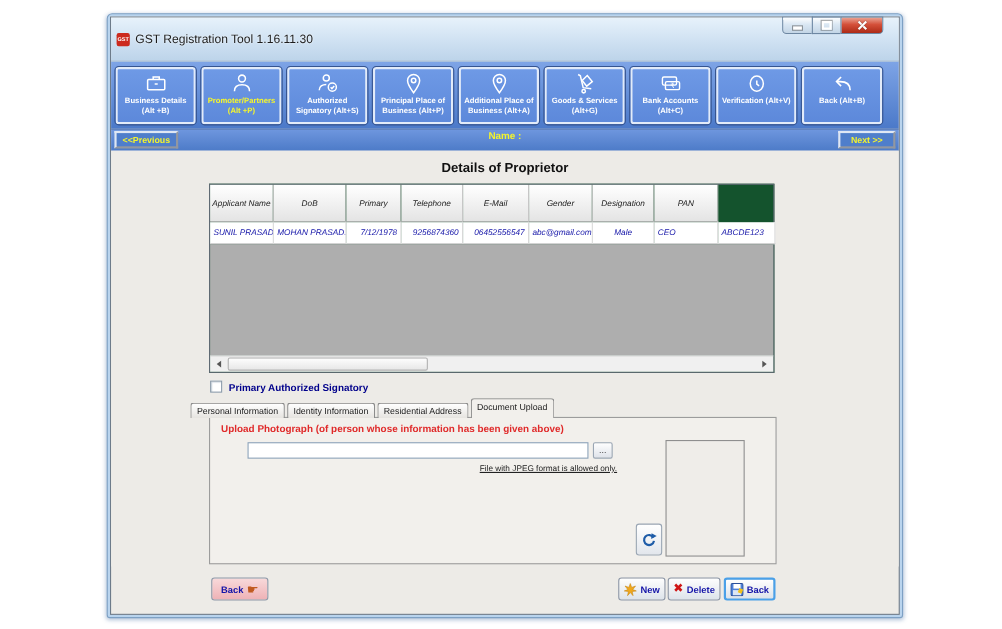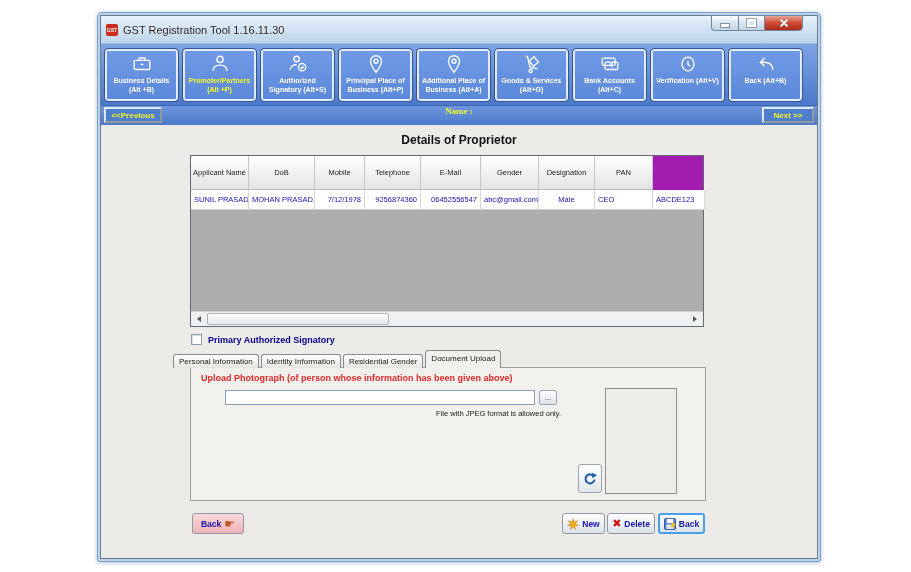--- a/index.html
+++ b/index.html
@@ -6,21 +6,21 @@
   *{box-sizing:border-box;font-family:"Liberation Sans","DejaVu Sans",sans-serif;}
   #screen{position:relative;width:911px;height:572px;background:#fff;overflow:hidden;}
 
   
   #win{position:absolute;left:97px;top:12px;width:724px;height:550px;
        background:#b9d4ee;border:1px solid #7da0c4;border-radius:5px 5px 3px 3px;
        box-shadow:0 1px 4px rgba(80,120,170,.45);padding:2px;}
   #win-inner{position:relative;width:718px;height:544px;background:#edebe7;border:1px solid #6d7b8a;}
 
   
-  #titlebar{position:relative;height:28px;background:linear-gradient(#e7f2fb,#cfe1f2 55%,#bdd4ea);
+  #titlebar{position:relative;height:40px;background:linear-gradient(#e7f2fb,#cfe1f2 55%,#bdd4ea);
             border-bottom:1px solid #9cb8d4;display:flex;align-items:center;padding-left:5px;}
   #app-icon{width:12px;height:12px;background:#cc2a1e;border-radius:2px;color:#fff;
             font-size:5px;font-weight:bold;display:flex;align-items:center;justify-content:center;margin-right:5px;}
   #title-text{font-size:11px;color:#1c1c1c;text-shadow:0 0 2px #fff;}
   #win-controls{position:absolute;top:-1px;right:14px;display:flex;}
   .wc{height:16px;border:1px solid #6d87a2;display:flex;align-items:center;justify-content:center;
       background:linear-gradient(#fdfeff,#dae7f3 45%,#c3d5e6);}
   .wc.min{width:27px;border-radius:0 0 0 4px;border-right:none;}
   .wc.max{width:26px;border-right:none;}
   .wc.close{width:39px;border-radius:0 0 4px 0;background:linear-gradient(#eba494,#d4503a 45%,#ad2a16);}
@@ -43,30 +43,30 @@
   .tbtn.active .tb-label{color:#f6f62c;}
 
   
   #navbar{position:relative;height:19px;background:linear-gradient(#6e96de,#4d7bc8);
           display:flex;justify-content:center;}
   .navbtn{position:absolute;top:1px;height:16px;background:#4f7ecb;border:2px outset #dfe7f4;
           color:#f4f42c;font-size:8px;font-weight:bold;display:flex;align-items:center;
           justify-content:center;padding:0 6px;cursor:pointer;}
   #btn-prev{left:3px;width:58px;}
   #btn-next{right:3px;width:52px;}
-  #name-label{color:#f4f42c;font-size:9px;font-weight:bold;font-family:Liberation Serif, serif;}
+  #name-label{color:#f4f42c;font-size:9px;font-weight:bold;}
 
   
   #content{position:relative;height:378px;background:#edebe7;}
   #heading{position:absolute;top:8px;left:0;width:100%;text-align:center;
            font-size:12px;font-weight:bold;color:#111;}
 
   
   #grid{position:absolute;left:89px;top:30px;width:514px;height:172px;border:1px solid #5f6a73;
-        background:#a21caf;display:flex;flex-direction:column;}
+        background:#14532d;display:flex;flex-direction:column;font-style:italic;}
   .grid-row{display:grid;grid-template-columns:58px 66px 50px 56px 60px 58px 56px 58px 52px;}
   .hcell{background:linear-gradient(#ffffff,#e4e4e4);border-right:1px solid #c6c6c6;border-bottom:1px solid #b8b8b8;
          font-size:7.5px;color:#222;display:flex;align-items:center;justify-content:center;
          text-align:center;height:34px;line-height:1.25;padding:1px;}
   .dcell{background:#fff;border-right:1px solid #d8d8d8;border-bottom:1px solid #cfcfcf;
          font-size:7.5px;color:#1515a8;height:20px;display:flex;align-items:center;
          padding:0 3px;overflow:hidden;white-space:nowrap;}
   .dcell.ta-r{justify-content:flex-end;}
   .dcell.ta-c{justify-content:center;}
   #grid-filler{flex:1;background:#aeaeae;}
@@ -90,21 +90,21 @@
 
   
   #panel{position:absolute;left:89px;top:242px;width:516px;height:134px;background:#f2f0ec;
          border:1px solid #9c9c9c;}
   #upload-label{position:absolute;left:10px;top:5px;font-size:9px;font-weight:bold;color:#e02a2a;}
   #file-input{position:absolute;left:34px;top:22px;width:310px;height:15px;border:1px solid #8aa0b6;
               background:#fff;font-size:8px;padding:0 2px;}
   #browse-btn{position:absolute;left:348px;top:22px;width:18px;height:15px;font-size:8px;color:#444;
               background:linear-gradient(#fefefe,#dfe3ea);border:1px solid #9aa6b4;border-radius:2px;
               display:flex;align-items:center;justify-content:center;cursor:pointer;}
-  .note{position:absolute;left:40px;width:330px;text-align:right;font-size:7.5px;color:#222;}
+  .note{position:absolute;left:40px;width:330px;text-align:right;font-size:7.5px;color:#222;text-decoration:underline;}
   #note1{top:41px;} #note2{top:58px;}
   #photo-box{position:absolute;left:414px;top:20px;width:72px;height:106px;background:#efede9;
              border:1px solid #8f8f8f;}
   #refresh-btn{position:absolute;left:387px;top:96px;width:24px;height:29px;
                background:linear-gradient(#ffffff,#e2e6ec);border:1px solid #9aa6b4;border-radius:3px;
                display:flex;align-items:center;justify-content:center;cursor:pointer;}
 
   
   .fbtn{position:absolute;top:388px;height:21px;background:linear-gradient(#fefefe,#dde3ea);
         border:1px solid #8e98a8;border-radius:3px;display:flex;align-items:center;justify-content:center;
@@ -234,21 +234,21 @@
         <div id="btn-next" class="navbtn">Next &gt;&gt;</div>
       </div>
 
       <div id="content">
         <div id="heading">Details of Proprietor</div>
 
         <div id="grid">
           <div class="grid-row">
             <div class="hcell">Applicant Name</div>
             <div class="hcell">DoB</div>
-            <div class="hcell">Mobile</div>
+            <div class="hcell">Primary</div>
             <div class="hcell">Telephone</div>
             <div class="hcell">E-Mail</div>
             <div class="hcell">Gender</div>
             <div class="hcell">Designation</div>
             <div class="hcell">PAN</div>
           </div>
           <div class="grid-row">
             <div class="dcell">SUNIL PRASAD ...</div>
             <div class="dcell">MOHAN PRASAD...</div>
             <div class="dcell ta-r">7/12/1978</div>
@@ -272,21 +272,21 @@
         </div>
 
         <div id="cbrow">
           <div id="cb"></div>
           <div id="cb-label">Primary Authorized Signatory</div>
         </div>
 
         <div id="tabs">
           <div class="tab">Personal Information</div>
           <div class="tab">Identity Information</div>
-          <div class="tab">Residential Gender</div>
+          <div class="tab">Residential Address</div>
           <div class="tab active">Document Upload</div>
         </div>
 
         <div id="panel">
           <div id="upload-label">Upload Photograph (of person whose information has been given above)</div>
           <input id="file-input" type="text" value="" style="">
           <div id="browse-btn">...</div>
           <div id="note1" class="note">File with JPEG format is allowed only.</div>
           <div id="photo-box"></div>
           <div id="refresh-btn">

